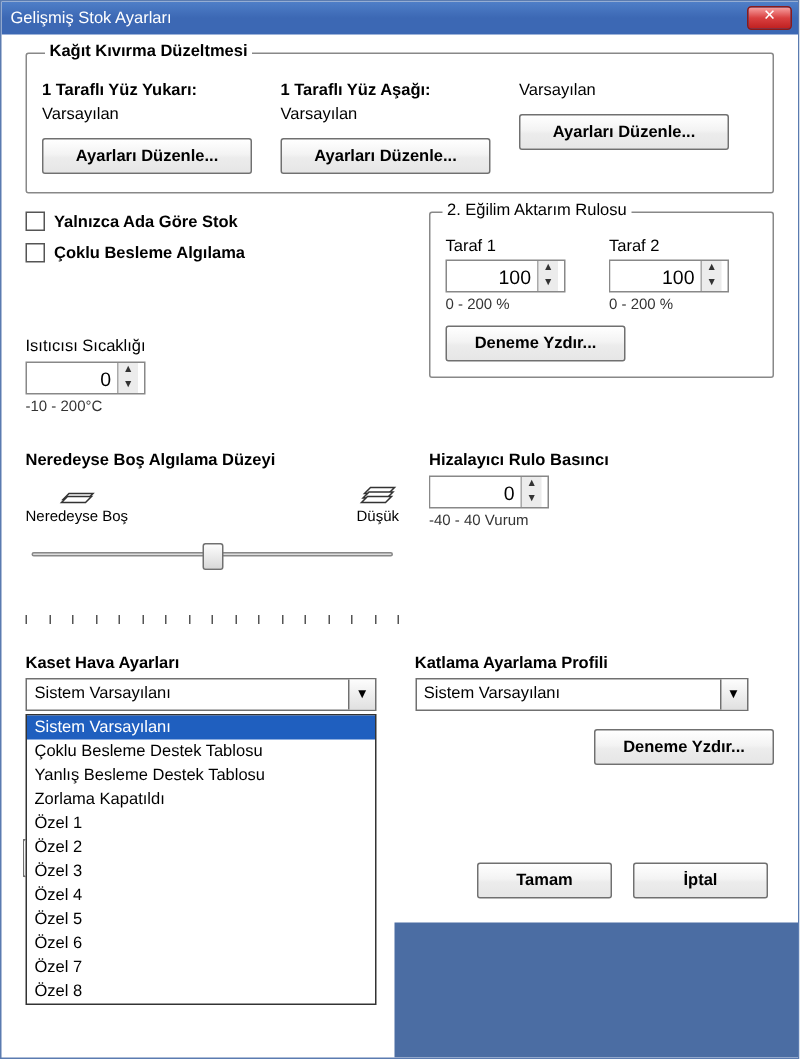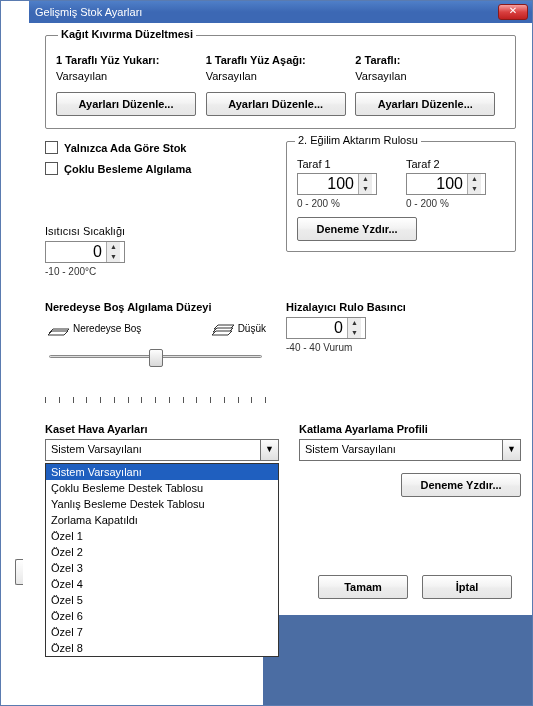--- a/index.html
+++ b/index.html
@@ -10,21 +10,20 @@
     color: #000;
     background: #fff;
   }
   .window {
     width: 533px;
     height: 706px;
     background: #fff;
     border: 1px solid #5a7bb0;
     position: relative;
     overflow: hidden;
-    padding-left: 28px;
   }
   .titlebar {
     height: 22px;
     background: linear-gradient(to bottom, #4f7fc8 0%, #3c68b4 50%, #3c68b4 100%);
     color: #fff;
     display: flex;
     align-items: center;
     padding: 0 4px 0 6px;
     font-size: 11px;
   }
@@ -125,21 +124,21 @@
     display: flex;
     border: 1px solid #888;
     width: 80px;
     height: 22px;
   }
   .spinner input {
     border: none;
     width: 60px;
     text-align: right;
     padding: 2px 4px;
-    font-size: 16px;
+    font-size: 13px;
     font-family: inherit;
     outline: none;
   }
   .spinner .arrows {
     width: 14px;
     display: flex;
     flex-direction: column;
     border-left: 1px solid #aaa;
     background: #ececec;
   }
@@ -150,21 +149,21 @@
     line-height: 9px;
     cursor: pointer;
     color: #333;
   }
   .range-txt { margin-top: 3px; font-size: 10px; color: #333; }
   .section-label { margin-top: 14px; margin-bottom: 4px; font-weight: normal; }
   .fuser-row { display: flex; align-items: center; gap: 0; }
   .slider-icons { display: flex; justify-content: space-between; margin-top: 6px; font-size: 10px; }
   .icon-box {
     display: flex;
-    flex-direction: row;
+    flex-direction: column;
     align-items: center;
     gap: 2px;
   }
   .slider-track-wrap {
     position: relative;
     margin: 12px 4px 0 4px;
     height: 30px;
   }
   .slider-track {
     position: absolute;
@@ -298,21 +297,20 @@
           <div class="hdr">1 Taraflı Yüz Yukarı:</div>
           <div class="val">Varsayılan</div>
           <button class="btn btn-wide">Ayarları Düzenle...</button>
         </div>
         <div class="curl-col">
           <div class="hdr">1 Taraflı Yüz Aşağı:</div>
           <div class="val">Varsayılan</div>
           <button class="btn btn-wide">Ayarları Düzenle...</button>
         </div>
         <div class="curl-col">
-          <div class="hdr">2 Taraflı:</div>
           <div class="val">Varsayılan</div>
           <button class="btn btn-wide">Ayarları Düzenle...</button>
         </div>
       </div>
     </div>
 
     <div class="row2">
       <div class="col-left">
         <div class="checkbox-row">
           <div class="chk"></div>

